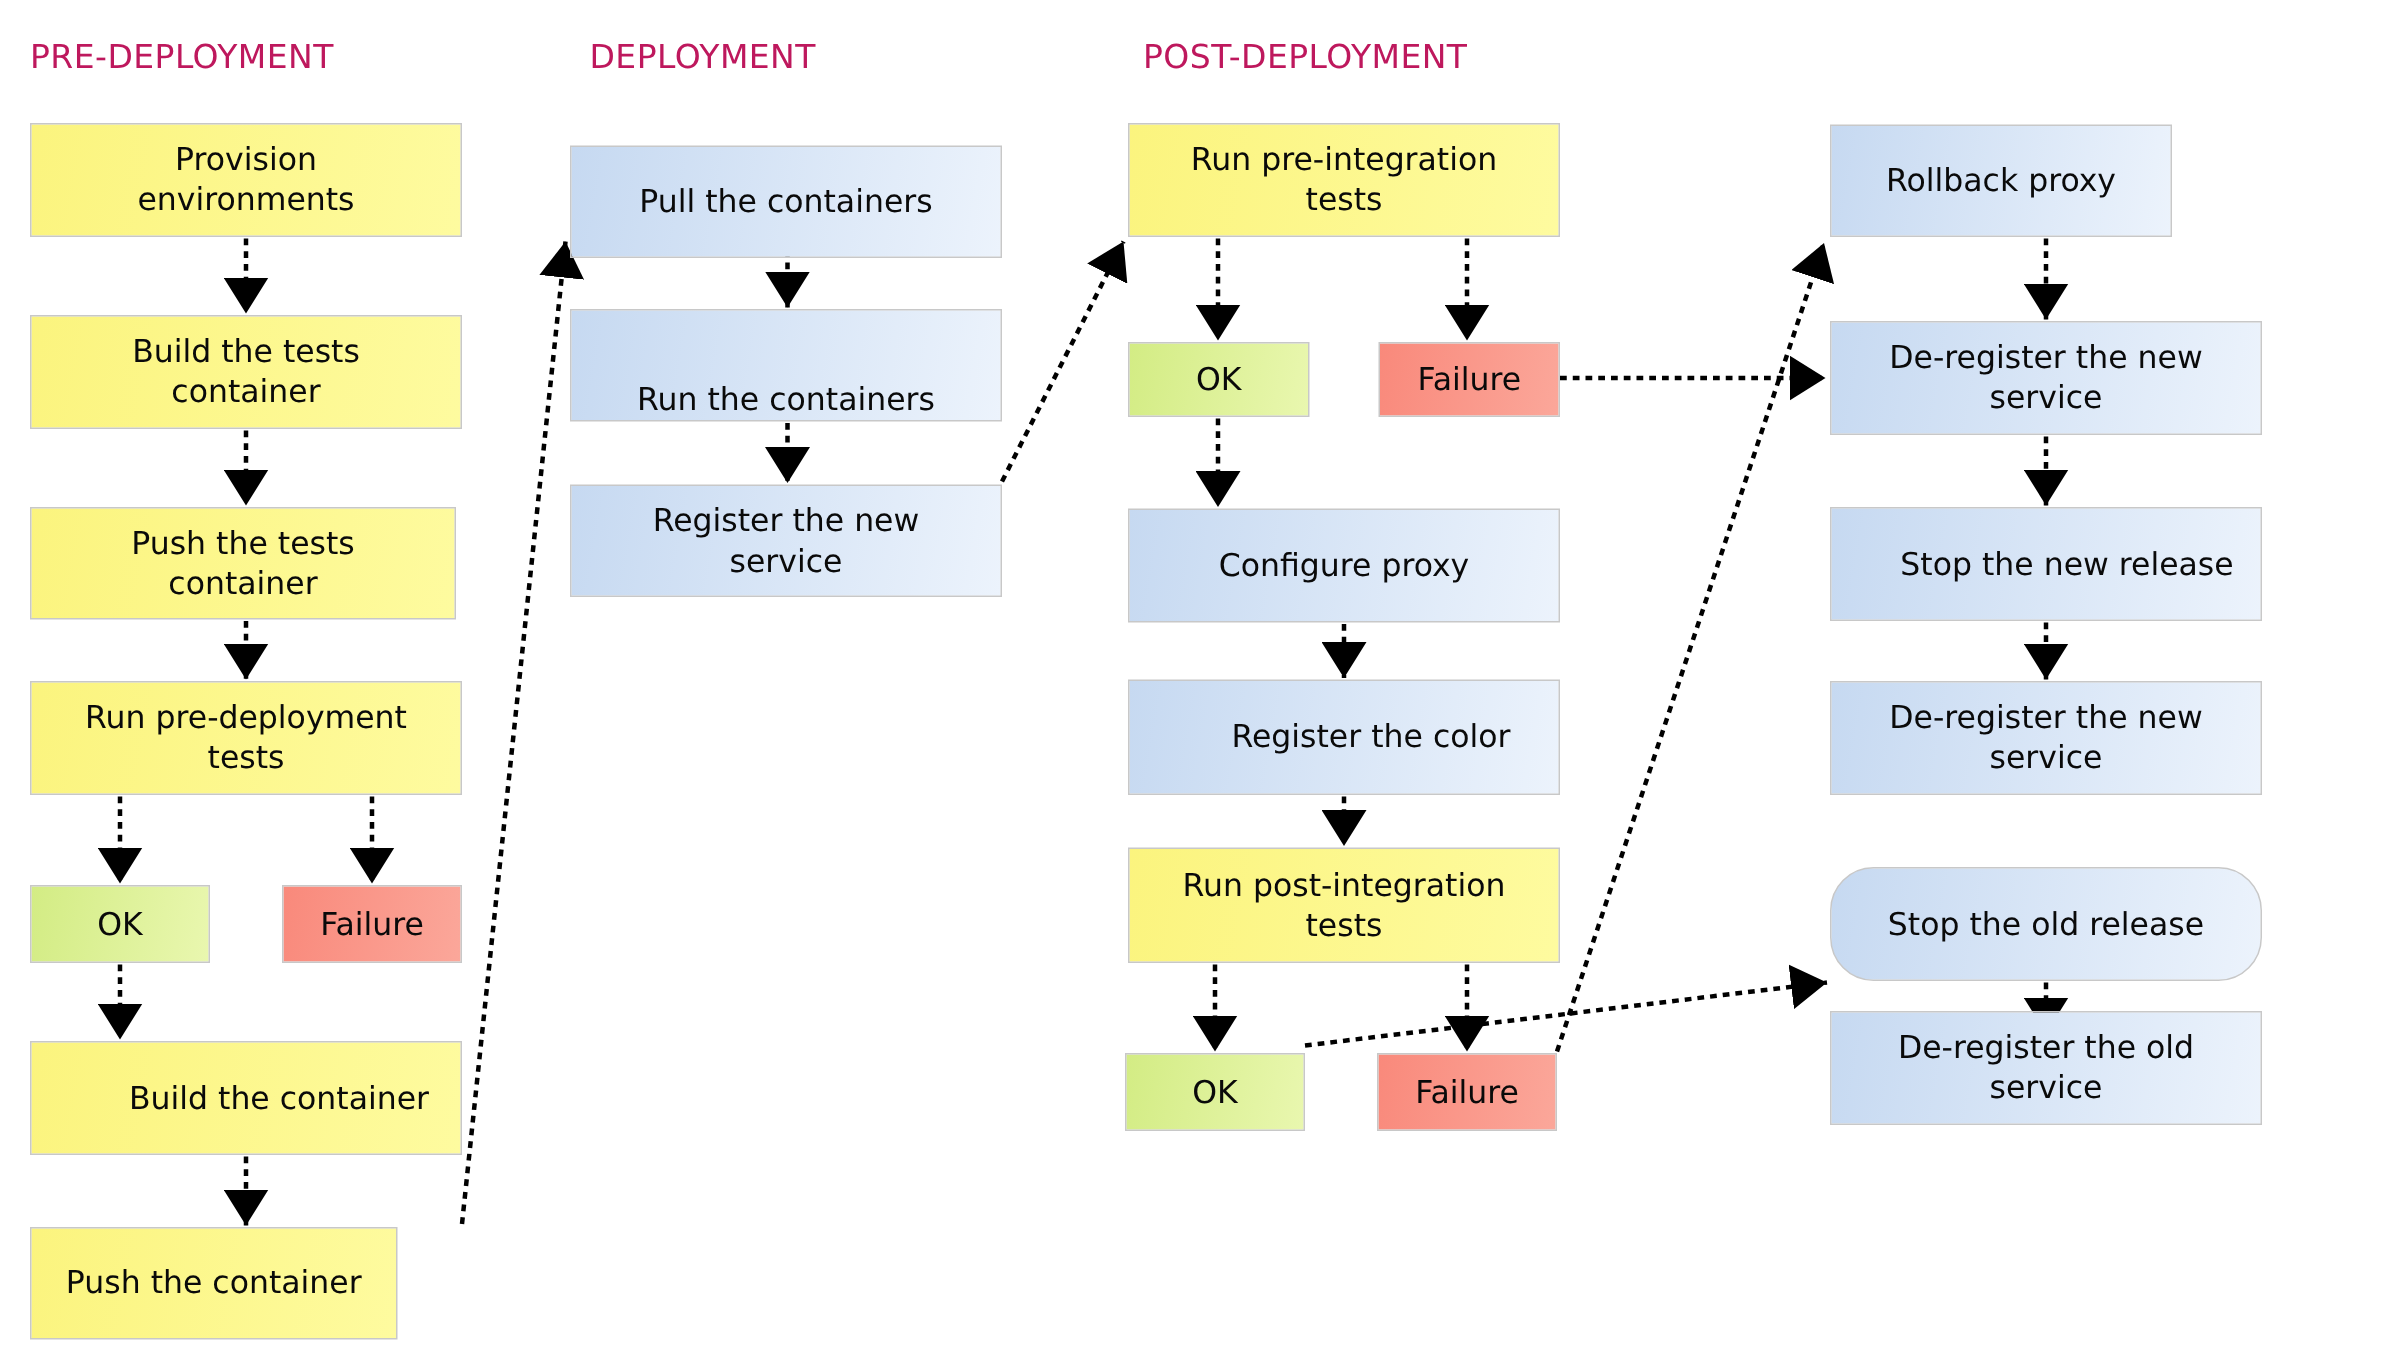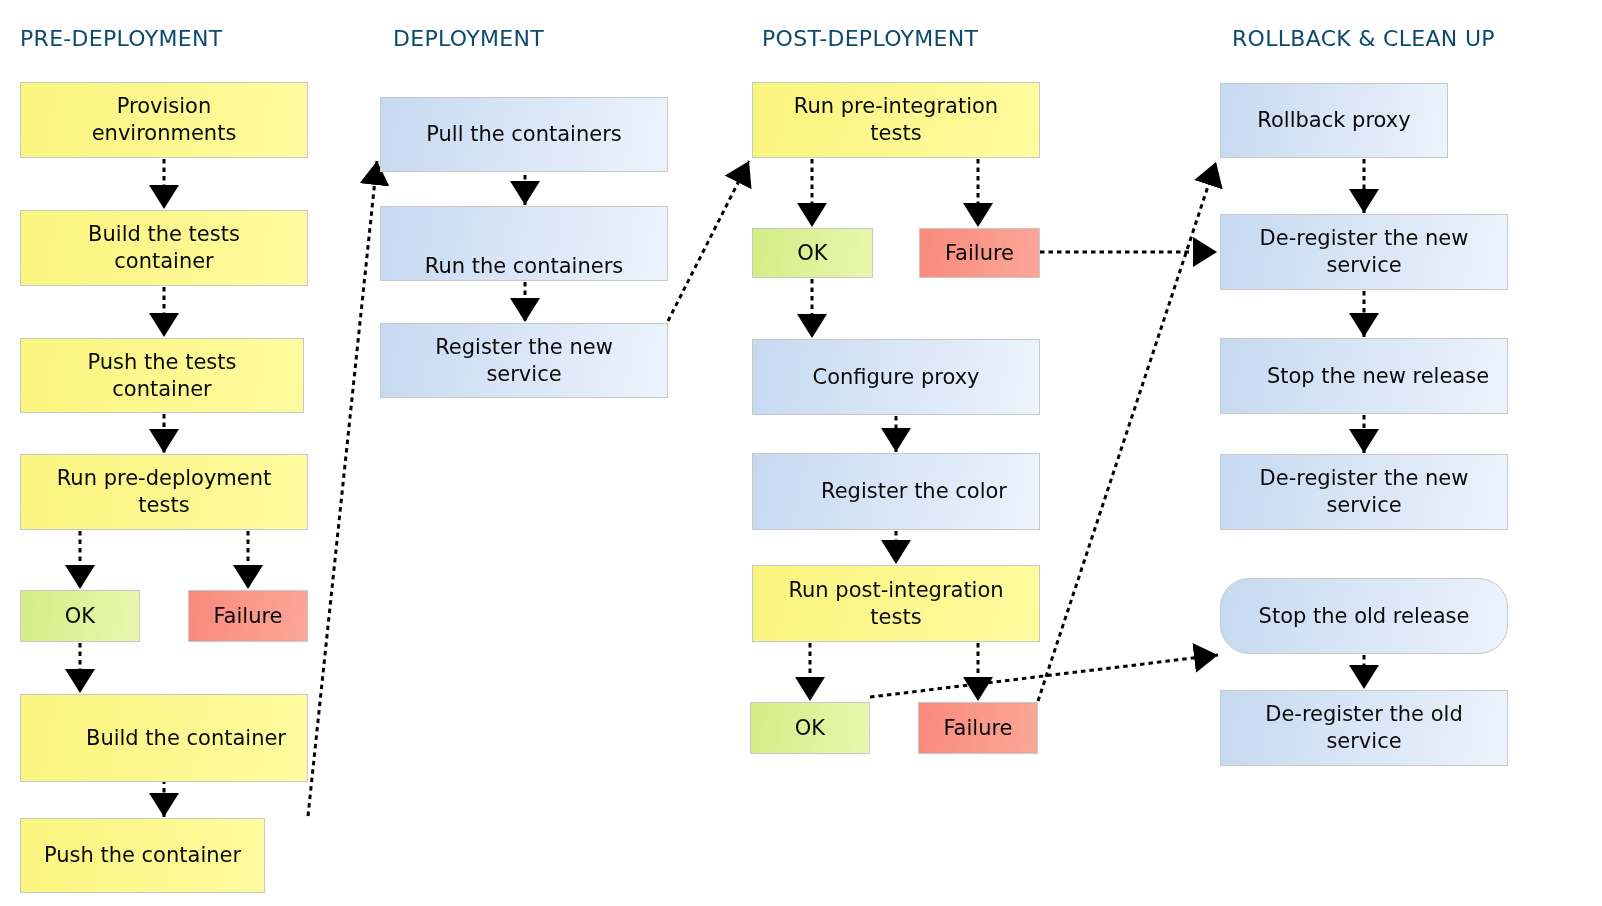--- a/index.html
+++ b/index.html
@@ -15,21 +15,21 @@
     overflow: hidden;
     font-family: "DejaVu Sans", "Liberation Sans", sans-serif;
     color: #0a0a0a;
   }
   .col-header {
     position: absolute;
     top: 26px;
     font-size: 22px;
     letter-spacing: 0.3px;
     white-space: nowrap;
-    color: #0c4a6e;
+    color: #be185d;
   }
   #connector-layer {
     position: absolute;
     left: 0;
     top: 0;
     width: 1602px;
     height: 906px;
   }
   .node {
     position: absolute;
@@ -84,21 +84,20 @@
         <line x1="668" y1="321" x2="749" y2="161" stroke="#000000" stroke-width="3" stroke-dasharray="4.5 4" marker-end="url(#arrowhead)"></line>
         <line x1="1040" y1="252" x2="1217" y2="252" stroke="#000000" stroke-width="3" stroke-dasharray="4.5 4" marker-end="url(#arrowhead)"></line>
         <line x1="1038" y1="701" x2="1216" y2="162" stroke="#000000" stroke-width="3" stroke-dasharray="4.5 4" marker-end="url(#arrowhead)"></line>
         <line x1="870" y1="697" x2="1218" y2="655" stroke="#000000" stroke-width="3" stroke-dasharray="4.5 4" marker-end="url(#arrowhead)"></line>
       </g>
   </svg>
 
   <div class="col-header" style="left: 20px;">PRE-DEPLOYMENT</div>
   <div class="col-header" style="left: 393px;">DEPLOYMENT</div>
   <div class="col-header" style="left: 762px;">POST-DEPLOYMENT</div>
-  <div class="col-header" style="left: 1232px;">ROLLBACK &amp; CLEAN UP</div>
 
   <div id="node-layer">
       <div class="node" style="left: 20px; top: 82px; width: 288px; height: 76px; background: linear-gradient(100deg, rgb(251, 244, 126), rgb(254, 251, 159)); border-color: rgb(200, 200, 200);">
         <span>Provision
 environments</span>
       </div>
       <div class="node" style="left: 20px; top: 210px; width: 288px; height: 76px; background: linear-gradient(100deg, rgb(251, 244, 126), rgb(254, 251, 159)); border-color: rgb(200, 200, 200);">
         <span>Build the tests
 container</span>
       </div>
@@ -109,21 +108,21 @@
       <div class="node" style="left: 20px; top: 454px; width: 288px; height: 76px; background: linear-gradient(100deg, rgb(251, 244, 126), rgb(254, 251, 159)); border-color: rgb(200, 200, 200);">
         <span>Run pre-deployment
 tests</span>
       </div>
       <div class="node" style="left: 20px; top: 590px; width: 120px; height: 52px; background: linear-gradient(100deg, rgb(211, 236, 132), rgb(233, 247, 175)); border-color: rgb(200, 200, 200);">
         <span>OK</span>
       </div>
       <div class="node" style="left: 188px; top: 590px; width: 120px; height: 52px; background: linear-gradient(100deg, rgb(249, 137, 123), rgb(251, 167, 154)); border-color: rgb(200, 200, 200);">
         <span>Failure</span>
       </div>
-      <div class="node" style="left: 20px; top: 694px; width: 288px; height: 88px; background: linear-gradient(100deg, rgb(251, 244, 126), rgb(254, 251, 159)); border-color: rgb(200, 200, 200); padding-left: 44px;">
+      <div class="node" style="left: 20px; top: 694px; width: 288px; height: 76px; background: linear-gradient(100deg, rgb(251, 244, 126), rgb(254, 251, 159)); border-color: rgb(200, 200, 200); padding-left: 44px;">
         <span>Build the container</span>
       </div>
       <div class="node" style="left: 20px; top: 818px; width: 245px; height: 75px; background: linear-gradient(100deg, rgb(251, 244, 126), rgb(254, 251, 159)); border-color: rgb(200, 200, 200); text-align: right;">
         <span>Push the container</span>
       </div>
       <div class="node" style="left: 380px; top: 82px; width: 288px; height: 75px; background: linear-gradient(100deg, rgb(198, 217, 241), rgb(236, 243, 252)); border-color: rgb(200, 200, 200); margin-top: 15px;">
         <span>Pull the containers</span>
       </div>
       <div class="node" style="left: 380px; top: 206px; width: 288px; height: 75px; background: linear-gradient(100deg, rgb(198, 217, 241), rgb(236, 243, 252)); border-color: rgb(200, 200, 200); align-items: flex-end;">
         <span>Run the containers</span>
@@ -168,19 +167,19 @@
       <div class="node" style="left: 1220px; top: 338px; width: 288px; height: 76px; background: linear-gradient(100deg, rgb(198, 217, 241), rgb(236, 243, 252)); border-color: rgb(200, 200, 200); padding-left: 28px;">
         <span>Stop the new release</span>
       </div>
       <div class="node" style="left: 1220px; top: 454px; width: 288px; height: 76px; background: linear-gradient(100deg, rgb(198, 217, 241), rgb(236, 243, 252)); border-color: rgb(200, 200, 200);">
         <span>De-register the new
 service</span>
       </div>
       <div class="node" style="left: 1220px; top: 578px; width: 288px; height: 76px; background: linear-gradient(100deg, rgb(198, 217, 241), rgb(236, 243, 252)); border-color: rgb(200, 200, 200); border-radius: 29px;">
         <span>Stop the old release</span>
       </div>
-      <div class="node" style="left: 1220px; top: 690px; width: 288px; height: 76px; background: linear-gradient(100deg, rgb(198, 217, 241), rgb(236, 243, 252)); border-color: rgb(200, 200, 200);">
+      <div class="node" style="left: 1220px; top: 674px; width: 288px; height: 76px; background: linear-gradient(100deg, rgb(198, 217, 241), rgb(236, 243, 252)); border-color: rgb(200, 200, 200);">
         <span>De-register the old
 service</span>
       </div>
     </div>
 
 </div>
 
 </body></html>

